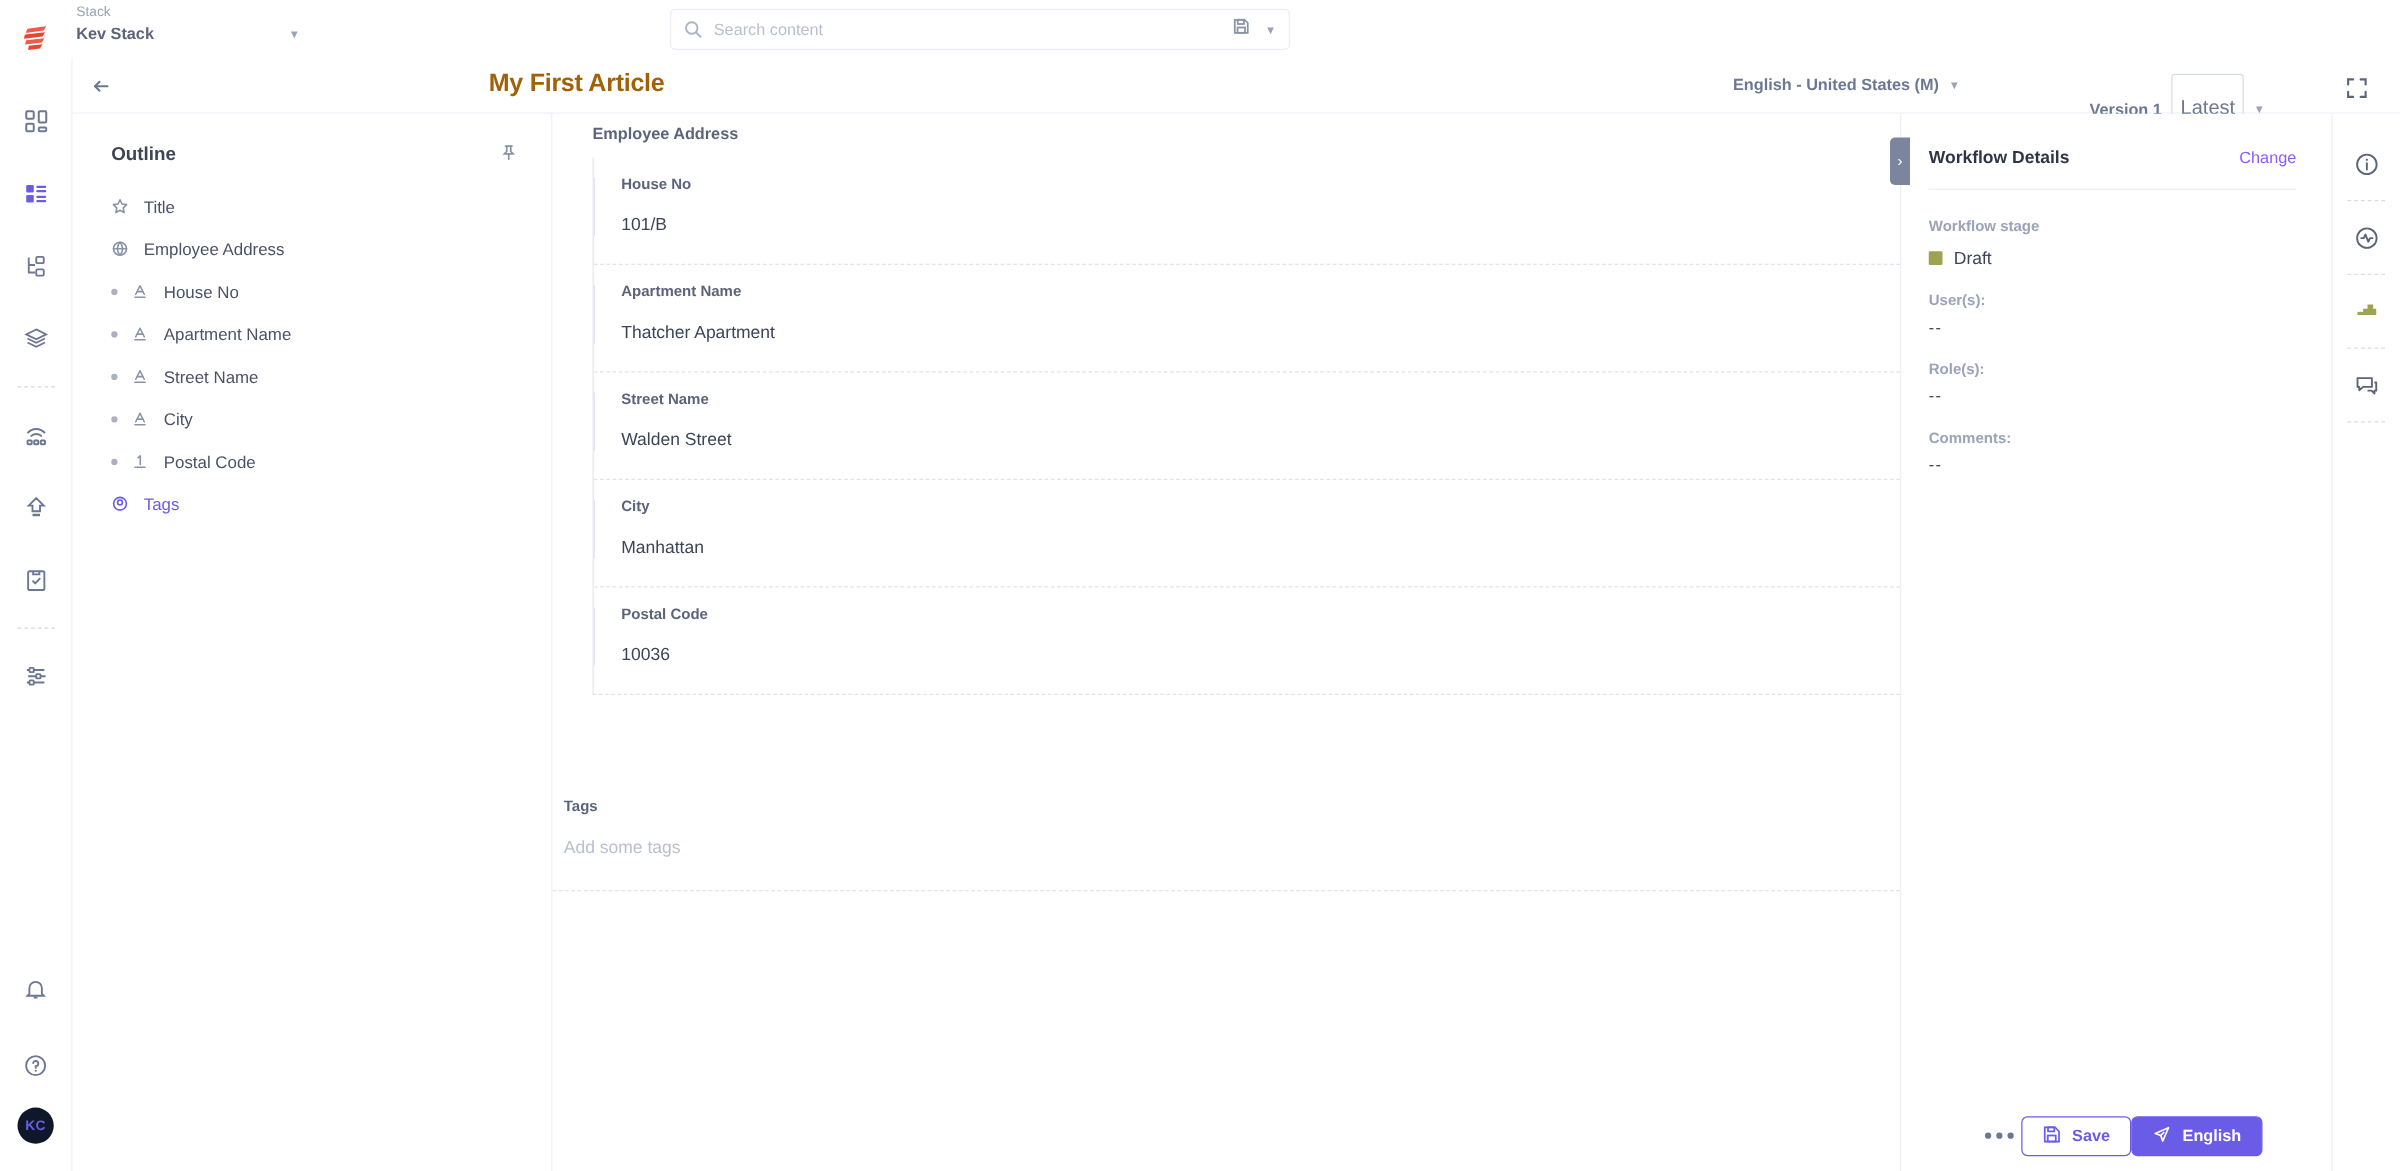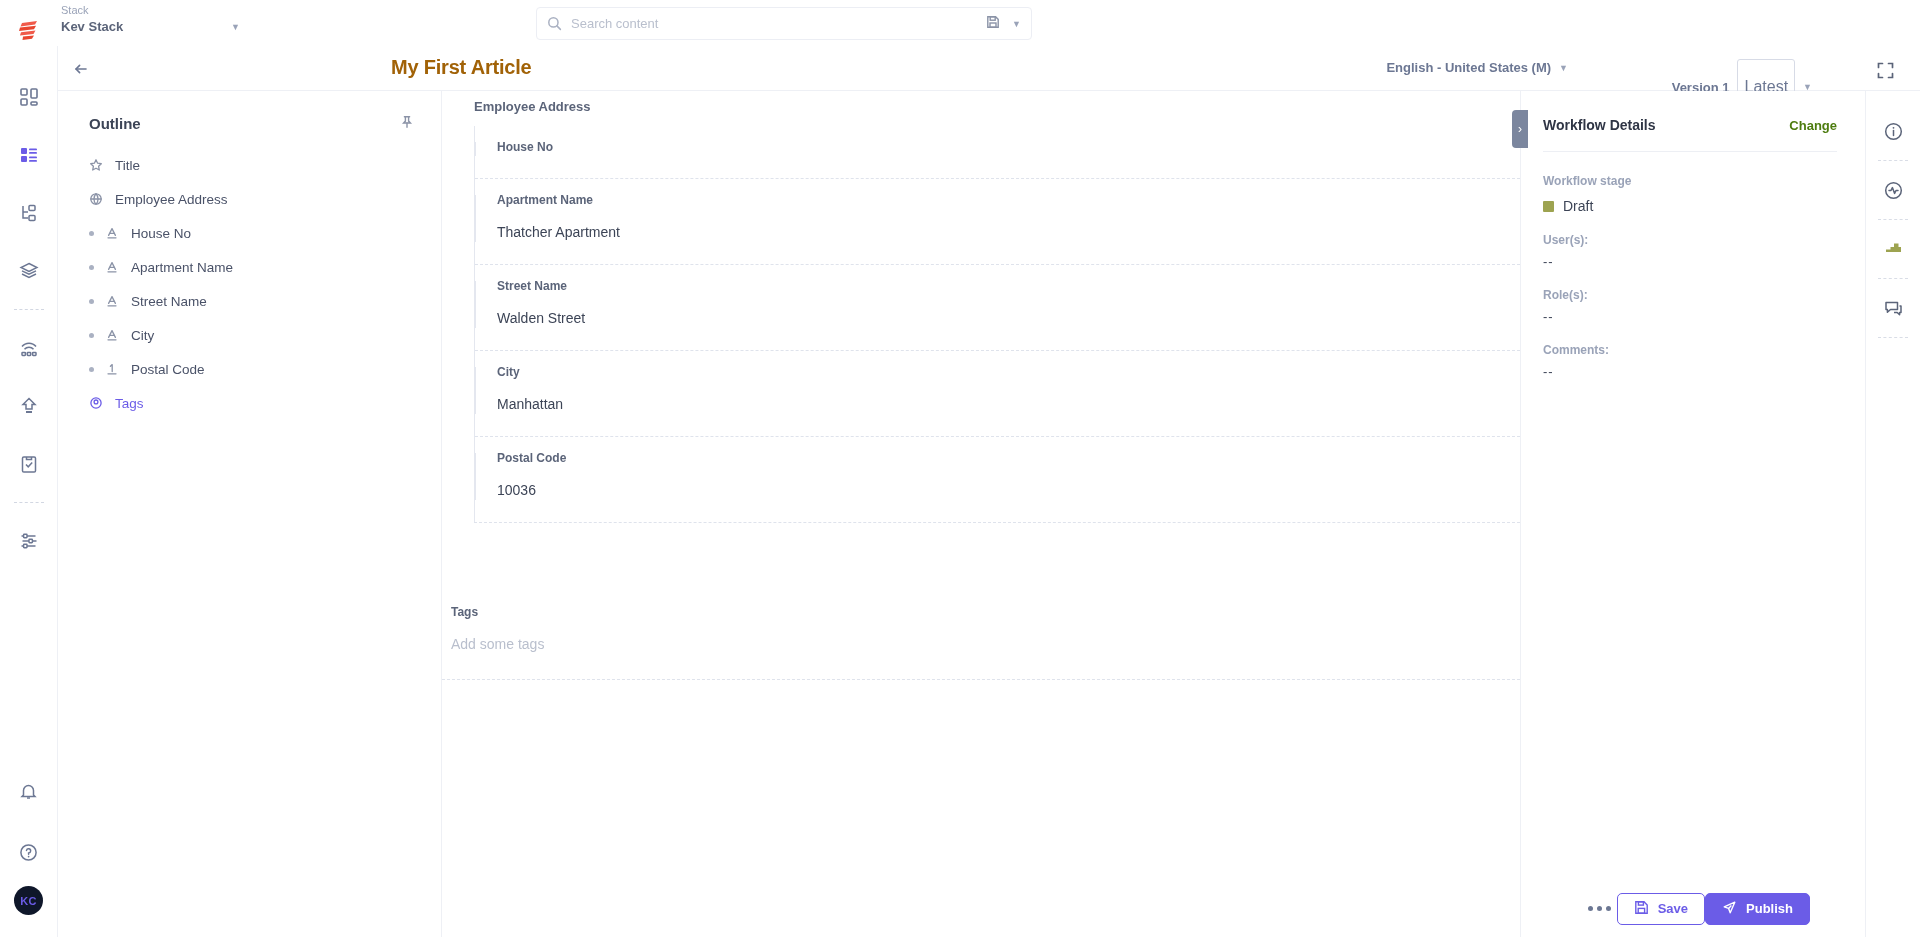--- a/index.html
+++ b/index.html
@@ -133,21 +133,21 @@
   #tags-section .t-rule { border-top: 1px dashed #dfe3ec; margin-top: 27px; margin-left: 0; }
 
   
   #wf {
     position: absolute; left: 1520px; top: 91px; width: 345px; height: 846px;
     background: #ffffff; border-left: 1px solid #eef0f5;
     padding: 26px 28px 0 22px;
   }
   #wf .wf-head { display: flex; align-items: center; justify-content: space-between; }
   #wf .wf-title { font-size: 14px; font-weight: bold; color: #2f3545; }
-  #wf .wf-change { font-size: 13px; color: #4d7c0f; font-weight: bold; cursor: pointer; }
+  #wf .wf-change { font-size: 13px; color: #8b5cf6; font-weight: normal; cursor: pointer; }
   #wf .wf-rule { border-top: 1px solid #edeff4; margin-top: 18px; }
   #wf .wf-key { font-size: 12px; color: #9aa3b8; font-weight: bold; margin-top: 19px; }
   #wf .wf-stagekey { font-size: 12px; color: #9aa3b8; font-weight: bold; margin-top: 22px; }
   #wf .wf-stage { display: flex; align-items: center; gap: 9px; margin-top: 10px; font-size: 14px; color: #3c4456; }
   #wf .wf-swatch { width: 11px; height: 11px; background: #9da350; border-radius: 1px; display: block; }
   #wf .wf-val { font-size: 13px; color: #3c4456; margin-top: 7px; letter-spacing: 1px; }
 
   #wf-handle {
     position: absolute; left: 1512px; top: 110px; width: 16px; height: 38px;
     background: #7b869e; border-radius: 4px 0 0 4px; color: #fff;
@@ -450,20 +450,21 @@
 
 <div id="content-left-rule"></div>
 
 <div id="content">
   <div class="group-label">Employee Address</div>
   <div class="group-body">
     <div id="fields">
         <div class="field">
           <span class="rail"></span>
           <div class="f-label">House No</div>
+          <div class="f-value">101/B</div>
         </div>
         <div class="field">
           <span class="rail"></span>
           <div class="f-label">Apartment Name</div>
           <div class="f-value">Thatcher Apartment</div>
         </div>
         <div class="field">
           <span class="rail"></span>
           <div class="f-label">Street Name</div>
           <div class="f-value">Walden Street</div>
@@ -562,15 +563,15 @@
     </span>
     <span>Save</span>
   </div>
   <div class="btn btn-publish">
     <span>
       <svg width="15" height="15" viewBox="0 0 15 15" fill="none" stroke="currentColor" stroke-width="1.4" stroke-linejoin="round">
         <path d="M12.8 2.2 L8.2 12.8 L6.6 8.4 L2.2 6.8 Z"></path>
         <path d="M6.6 8.4 L9.4 5.6"></path>
       </svg>
     </span>
-    <span>Publish</span>
+    <span>English</span>
   </div>
 </div>
 
 </body></html>

